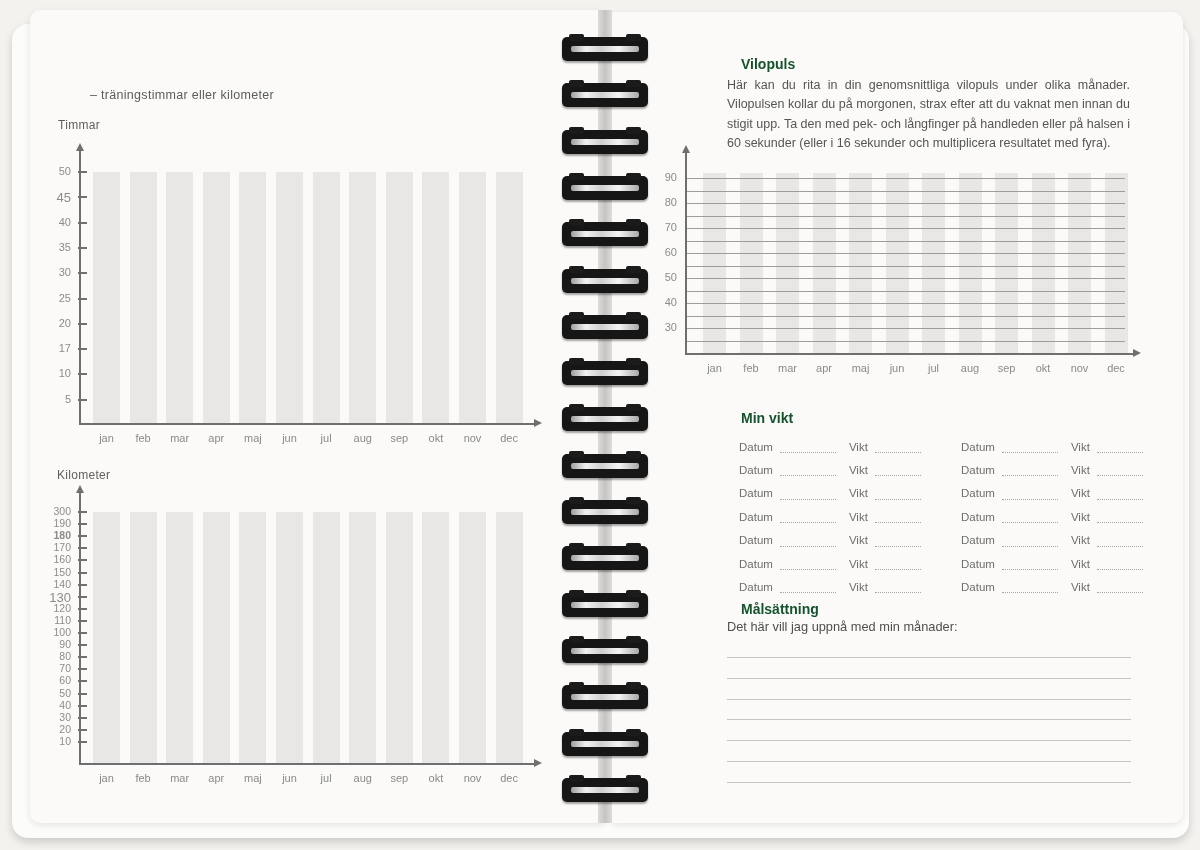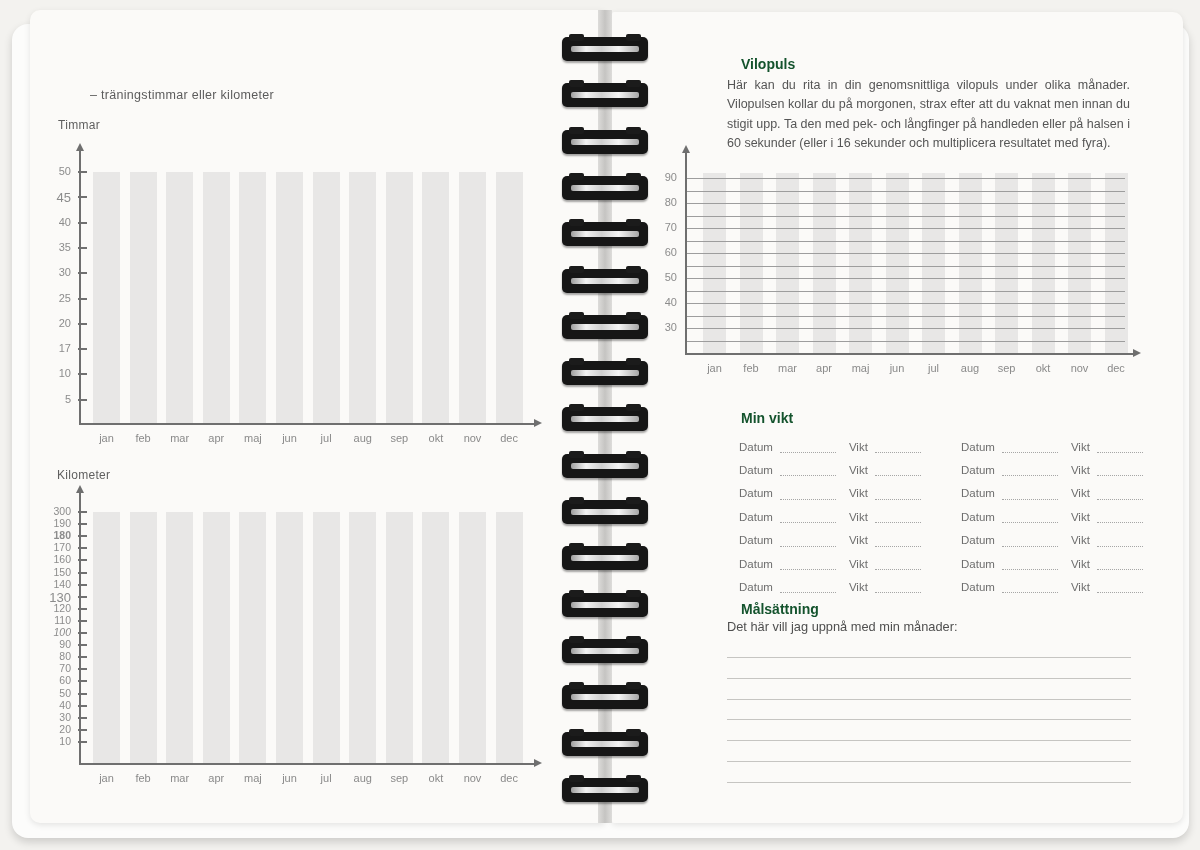--- a/index.html
+++ b/index.html
@@ -178,21 +178,21 @@
         <div class="tick-lbl" style="left: -52px; width: 44px; top: 73.5px; font-size: 10.5px;">150</div>
         <div class="tick-dash" style="top: 91.6px;"></div>
         <div class="tick-lbl" style="left: -52px; width: 44px; top: 85.6px; font-size: 10.5px;">140</div>
         <div class="tick-dash" style="top: 103.7px;"></div>
         <div class="tick-lbl" style="left: -52px; width: 44px; top: 97.7px; font-size: 13px;">130</div>
         <div class="tick-dash" style="top: 115.8px;"></div>
         <div class="tick-lbl" style="left: -52px; width: 44px; top: 109.8px; font-size: 10.5px;">120</div>
         <div class="tick-dash" style="top: 127.9px;"></div>
         <div class="tick-lbl" style="left: -52px; width: 44px; top: 121.9px; font-size: 10.5px;">110</div>
         <div class="tick-dash" style="top: 140px;"></div>
-        <div class="tick-lbl" style="left: -52px; width: 44px; top: 134px; font-size: 10.5px; font-style: italic;">100</div>
+        <div class="tick-lbl" style="left: -52px; width: 44px; top: 134px; font-size: 10.5px;">100</div>
         <div class="tick-dash" style="top: 152.1px;"></div>
         <div class="tick-lbl" style="left: -52px; width: 44px; top: 146.1px; font-size: 10.5px;">90</div>
         <div class="tick-dash" style="top: 164.2px;"></div>
         <div class="tick-lbl" style="left: -52px; width: 44px; top: 158.2px; font-size: 10.5px;">80</div>
         <div class="tick-dash" style="top: 176.3px;"></div>
         <div class="tick-lbl" style="left: -52px; width: 44px; top: 170.3px; font-size: 10.5px;">70</div>
         <div class="tick-dash" style="top: 188.4px;"></div>
         <div class="tick-lbl" style="left: -52px; width: 44px; top: 182.4px; font-size: 10.5px;">60</div>
         <div class="tick-dash" style="top: 200.5px;"></div>
         <div class="tick-lbl" style="left: -52px; width: 44px; top: 194.5px; font-size: 10.5px;">50</div>

